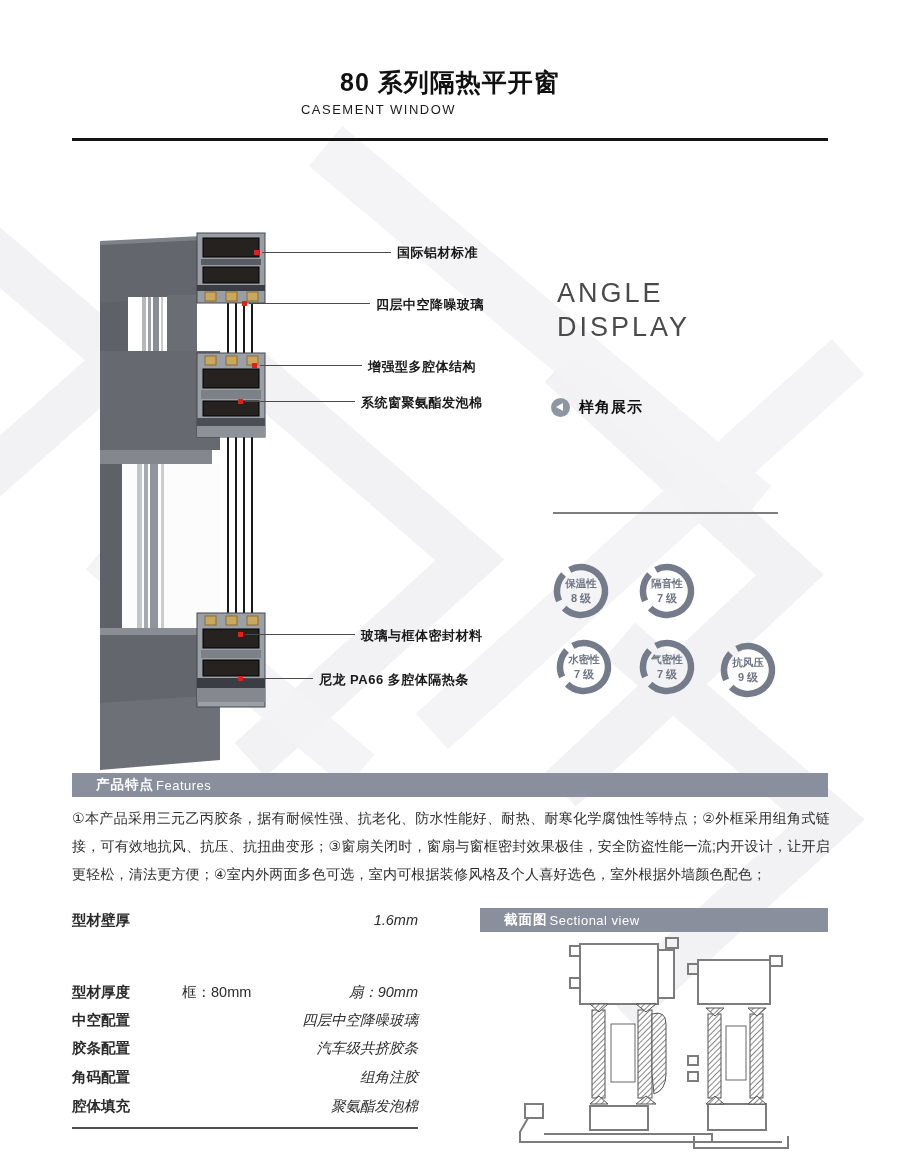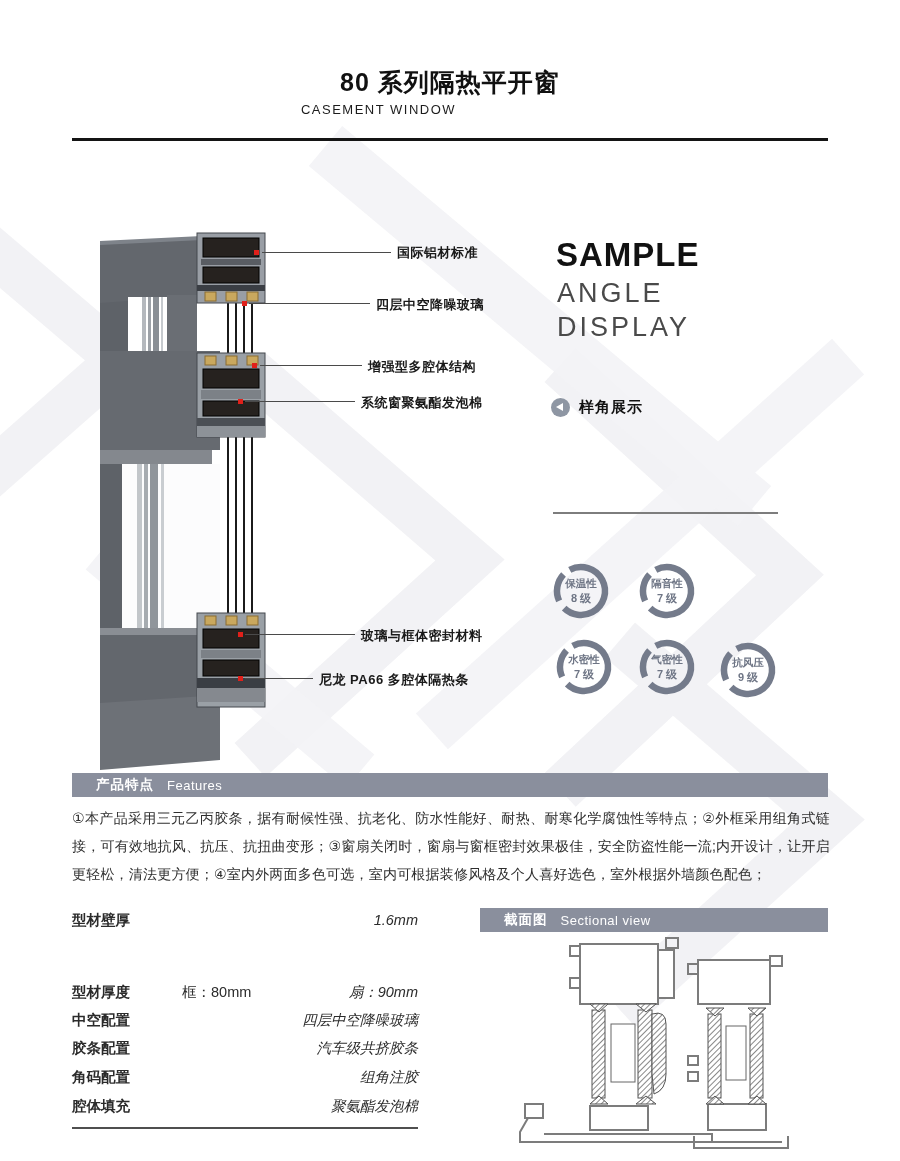--- a/index.html
+++ b/index.html
@@ -27,21 +27,21 @@
   
   .badge{width:60px;height:60px;}
   .badge svg{position:absolute;left:0;top:0;}
   .badge .txt{position:absolute;left:0;top:0;width:60px;height:60px;display:flex;flex-direction:column;
       align-items:center;justify-content:center;gap:0;}
   .badge .n{font-size:10.5px;font-weight:600;color:#6e7585;}
   .badge .g{font-size:11px;font-weight:600;color:#6e7585;}
   
   .bar{height:24px;background:#8a8f9d;color:#fff;display:flex;align-items:center;padding-left:24px;box-sizing:border-box;}
   .bar .zh{font-size:13.5px;font-weight:bold;letter-spacing:1px;}
-  .bar .en{font-size:13px;font-weight:400;margin-left:13px;letter-spacing:0.5px;}
+  .bar .en{font-size:13px;font-weight:400;margin-left:2px;letter-spacing:0.5px;}
   
   .features-body{left:72px;top:804px;width:758px;font-size:14px;line-height:28px;color:#2e2e2e;
       text-align:justify;letter-spacing:0.2px;}
   
   .p-row{left:72px;width:346px;height:20px;display:flex;align-items:center;font-size:14.5px;color:#2b2b2b;}
   .p-label{width:110px;font-weight:600;}
   .p-mid{width:110px;font-weight:500;}
   .p-val{flex:1;text-align:right;font-weight:500;font-style:italic;}
   .table-rule{left:72px;top:1127px;width:346px;height:2px;background:#4f4f4f;}
 </style>
@@ -160,21 +160,20 @@
   <div class="abs callout-label" style="left:361px;top:394px;">系统窗聚氨酯发泡棉</div>
 
   <div class="abs callout-dot" style="left:238px;top:632px;"></div>
   <div class="abs callout-line" style="left:245px;top:634px;width:110px;"></div>
   <div class="abs callout-label" style="left:361px;top:627px;">玻璃与框体密封材料</div>
 
   <div class="abs callout-dot" style="left:238px;top:676px;"></div>
   <div class="abs callout-line" style="left:245px;top:678px;width:68px;"></div>
   <div class="abs callout-label" style="left:319px;top:671px;">尼龙 PA66 多腔体隔热条</div>
 
-  <div class="abs h-sample">SAMPLE</div>
   <div class="abs h-angle">ANGLE</div>
   <div class="abs h-display">DISPLAY</div>
 
   <div class="abs caption-row">
     <span class="cap-icon"></span>
     <span class="caption-text">样角展示</span>
   </div>
 
   <div class="abs mid-rule"></div>
 

